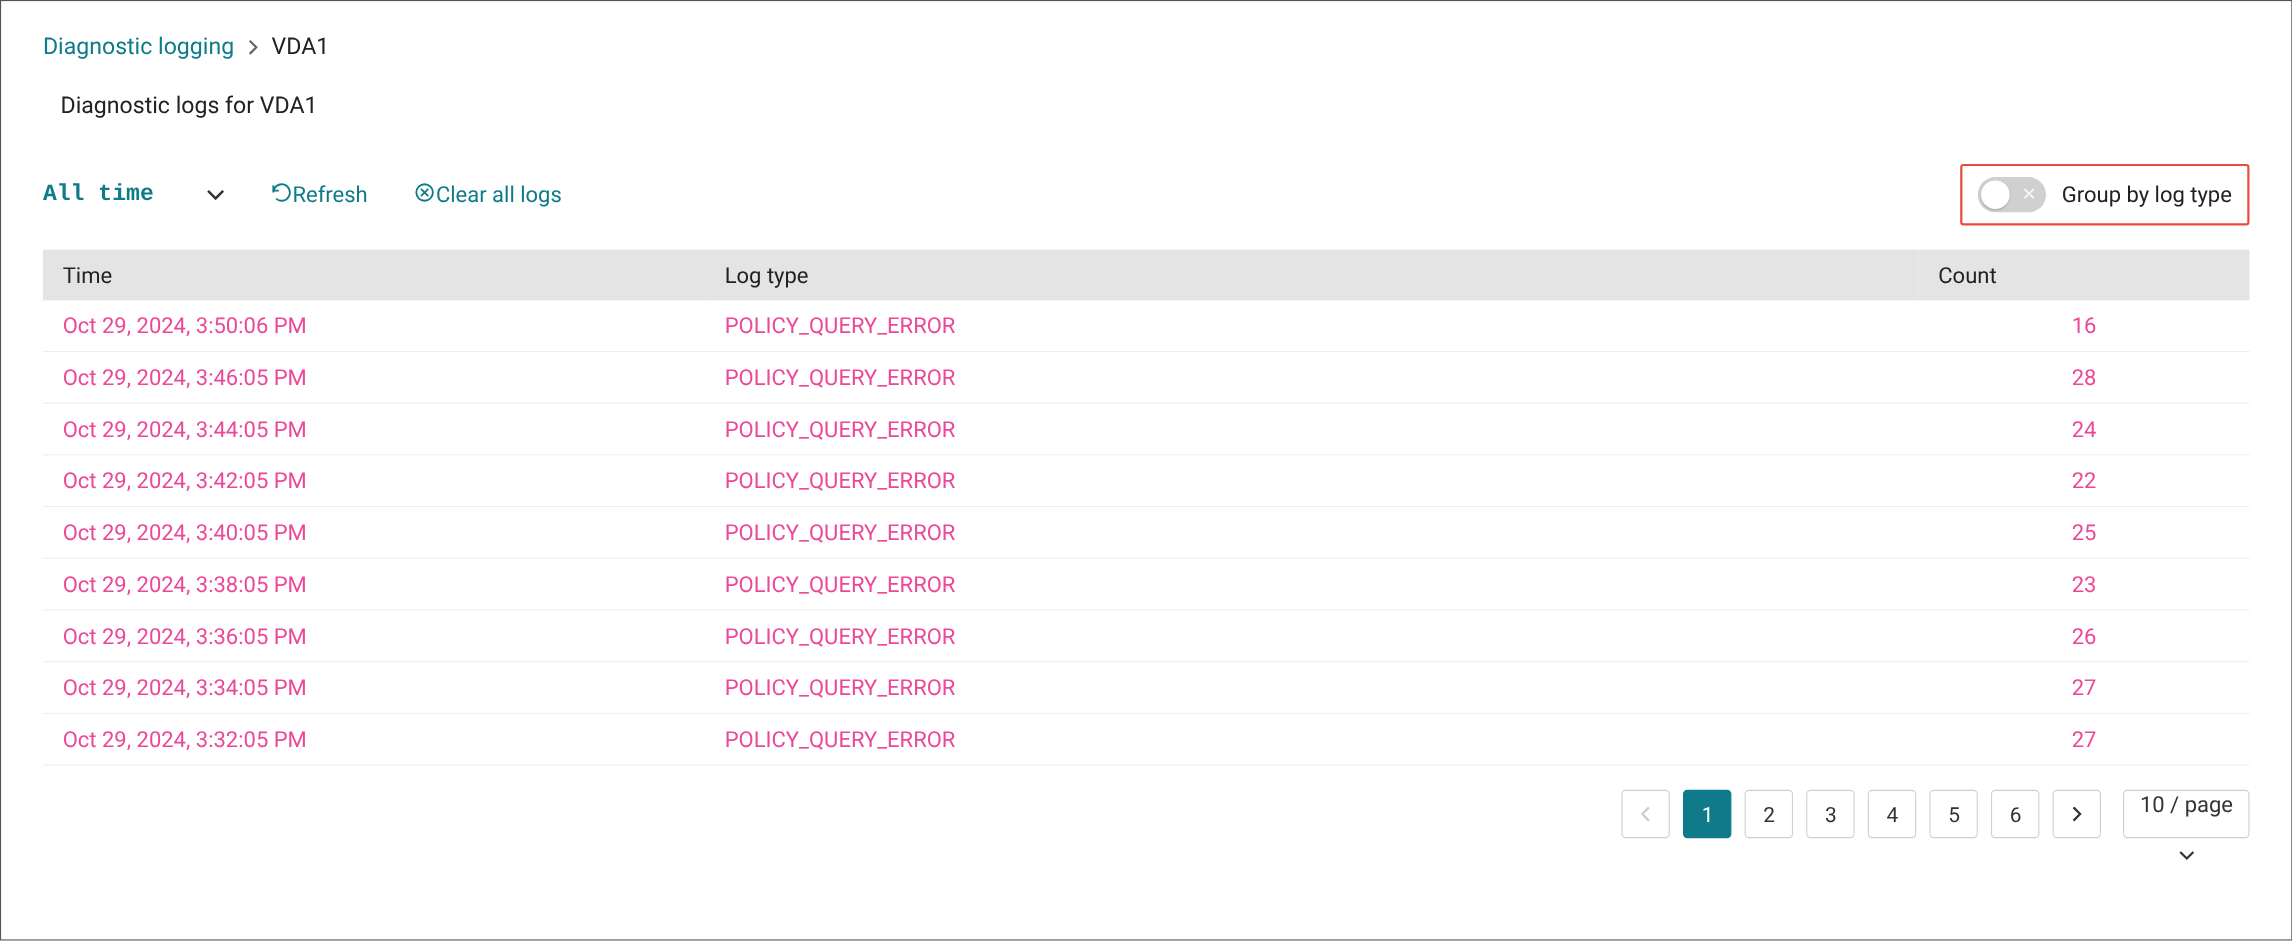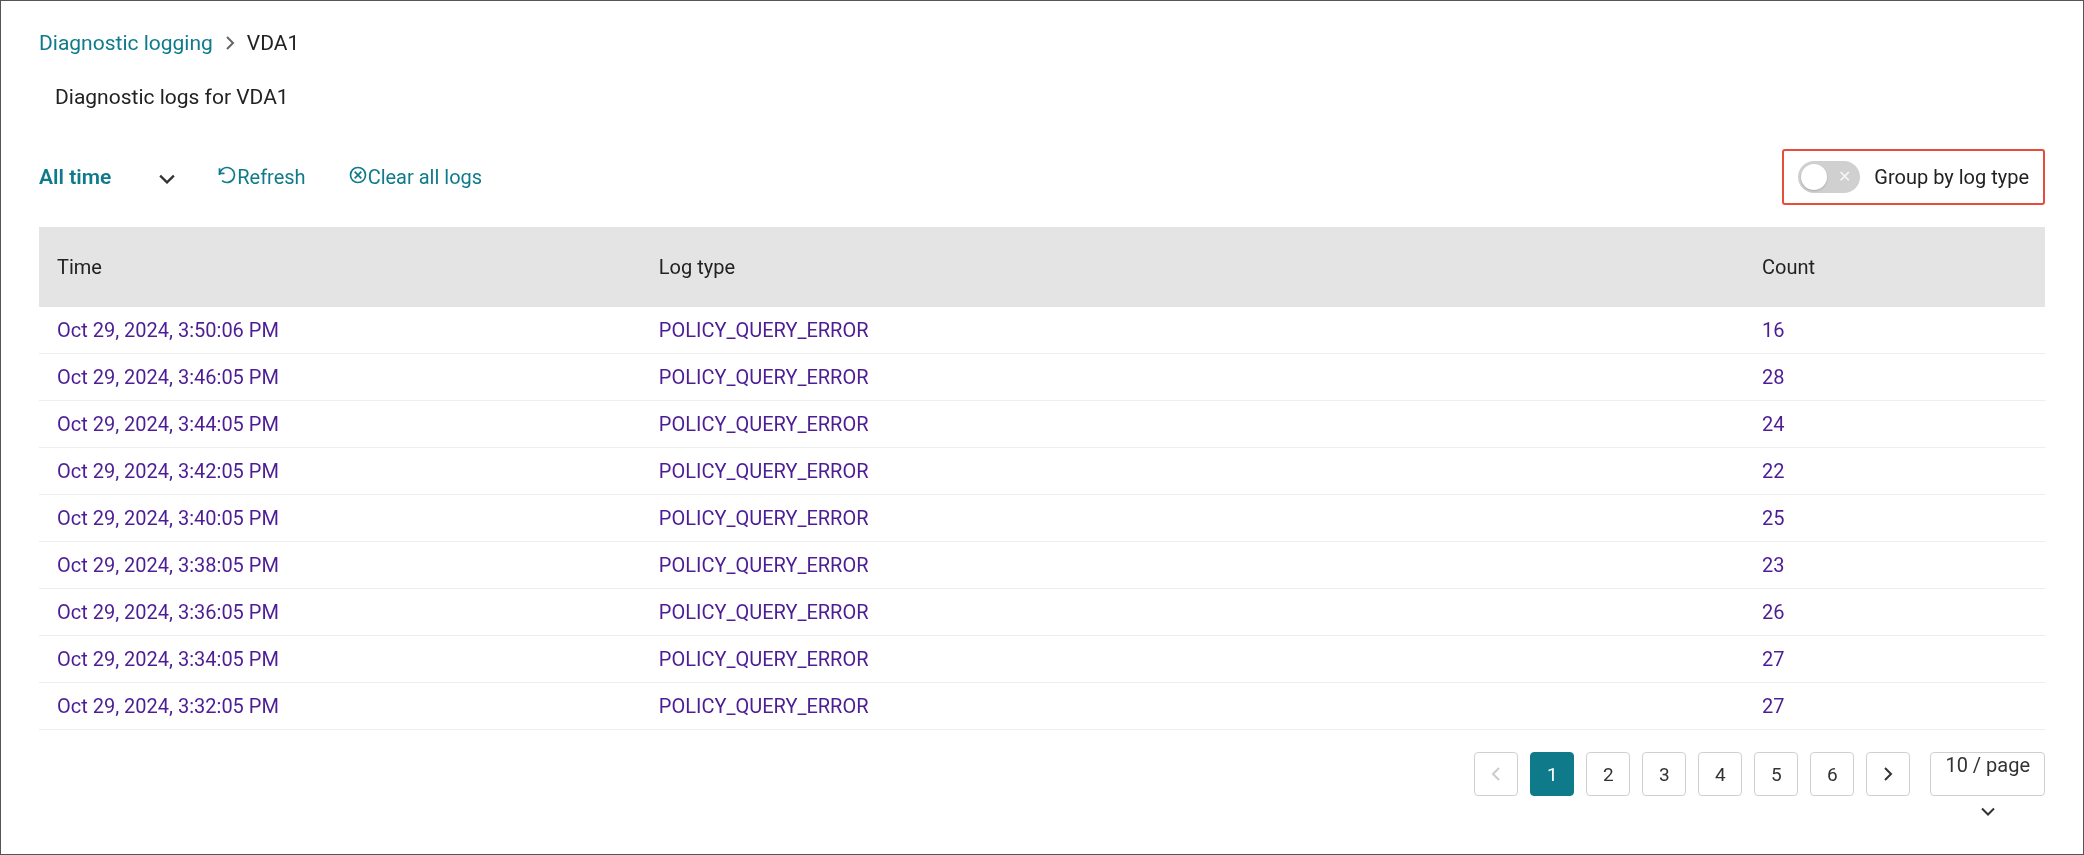--- a/index.html
+++ b/index.html
@@ -54,20 +54,21 @@
       font-size: 21px;
       margin-bottom: 22px;
     }
     .time-filter {
       display: flex;
       align-items: center;
       gap: 48px;
       color: #0f7b8a;
       cursor: pointer;
       font-weight: 600;
+      font-family: Liberation Mono, monospace;
     }
     .time-filter .chev {
       color: #333;
     }
     .action-btn {
       display: inline-flex;
       align-items: center;
       color: #0f7b8a;
       cursor: pointer;
       background: none;
@@ -127,34 +128,34 @@
 
     
     .log-table {
       width: 100%;
       border-collapse: collapse;
       font-size: 20px;
     }
     .log-table thead th {
       text-align: left;
       background: #e4e4e4;
-      padding: 28px 18px;
+      padding: 11px 18px;
       font-weight: 400;
       color: #222;
     }
     .log-table thead th:last-child {
       text-align: left;
     }
     .log-table tbody td {
       padding: 11px 18px;
       border-bottom: 1px solid #eee;
-      color: #4c1d95;
+      color: #ec4899;
     }
     .log-table tbody td.count-cell {
-      text-align: left;
+      text-align: center;
     }
     .col-time { width: 30%; }
     .col-type { width: 55%; }
     .col-count { width: 15%; }
 
     
     .pagination {
       display: flex;
       align-items: center;
       justify-content: flex-end;

